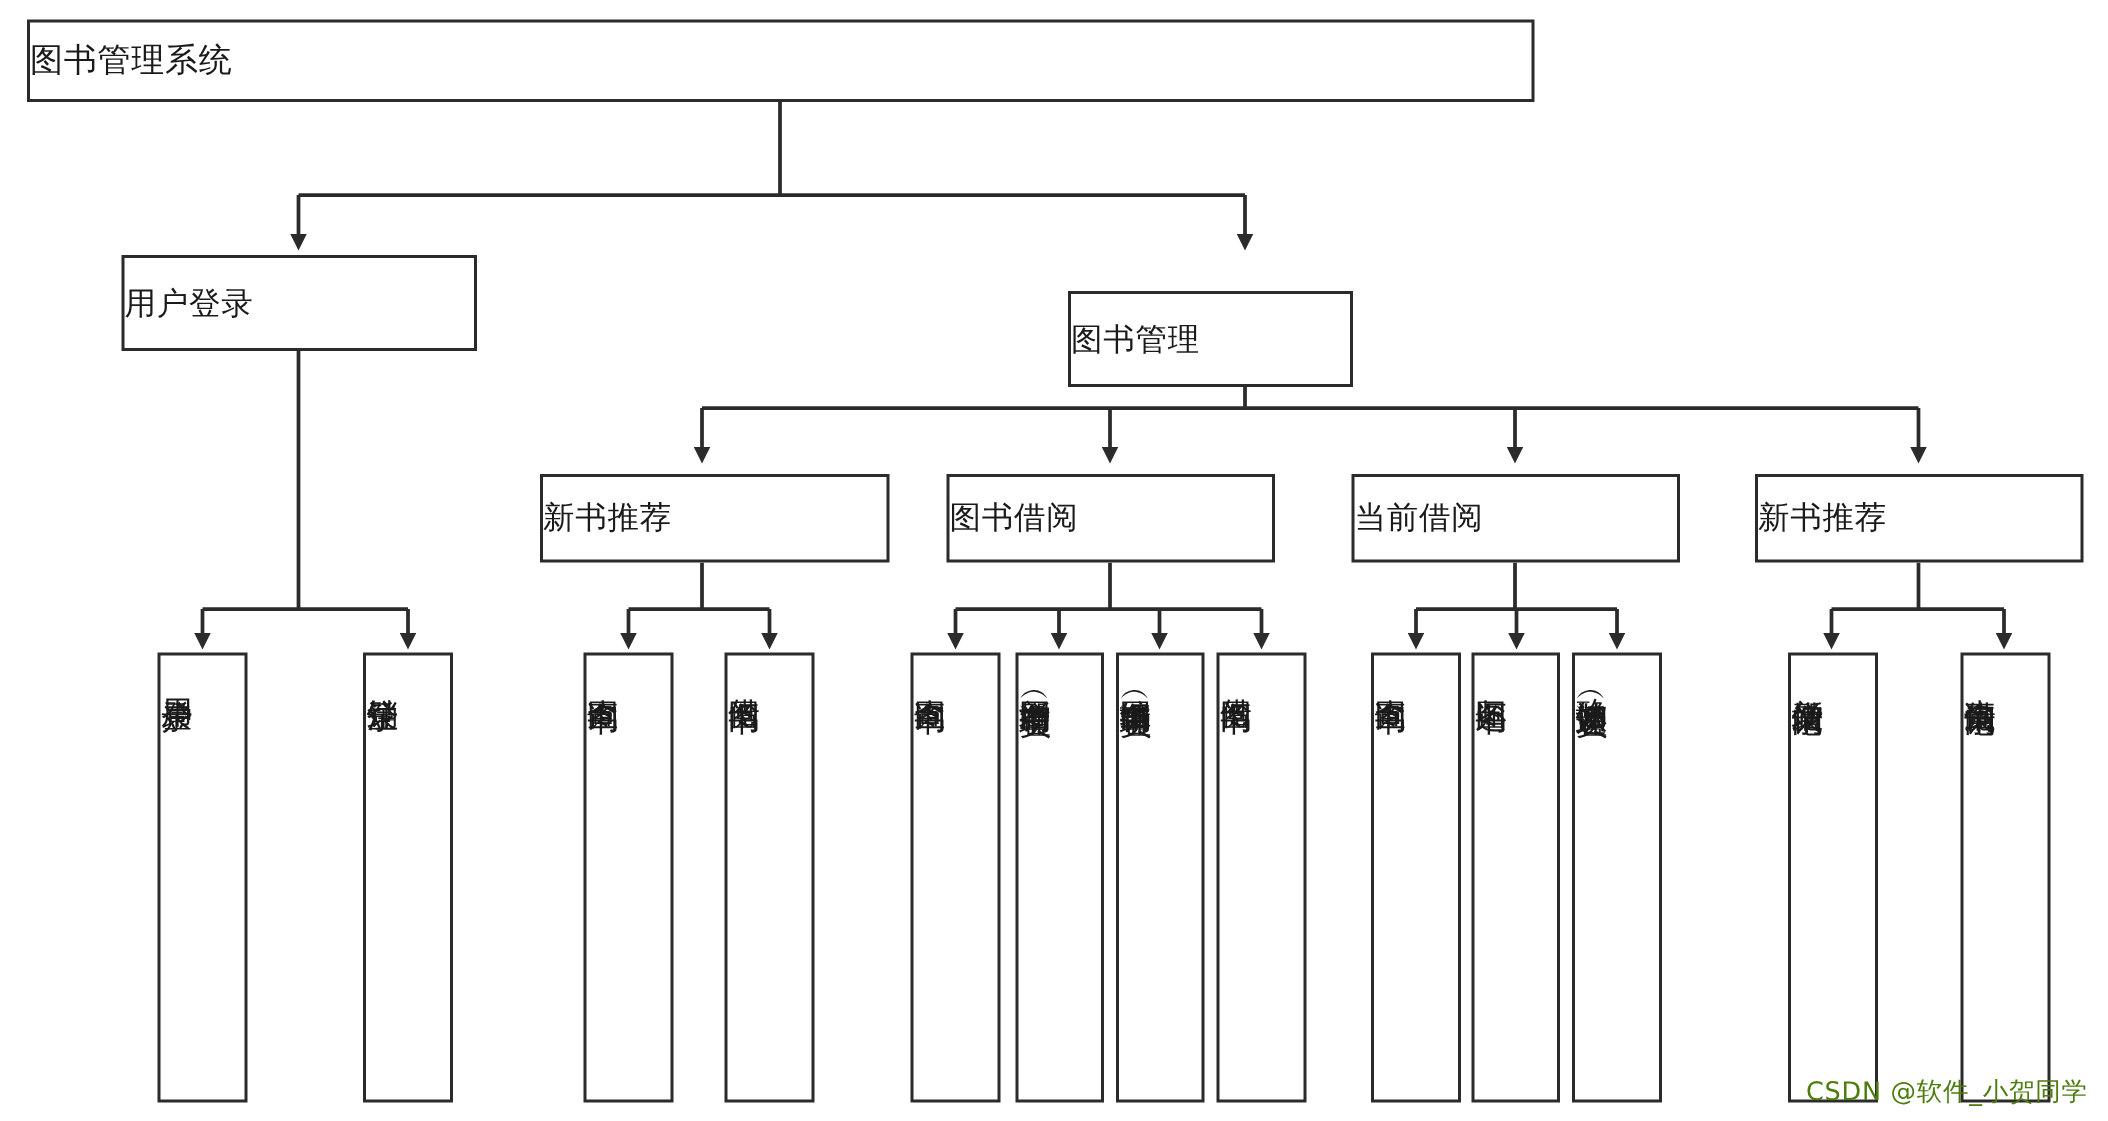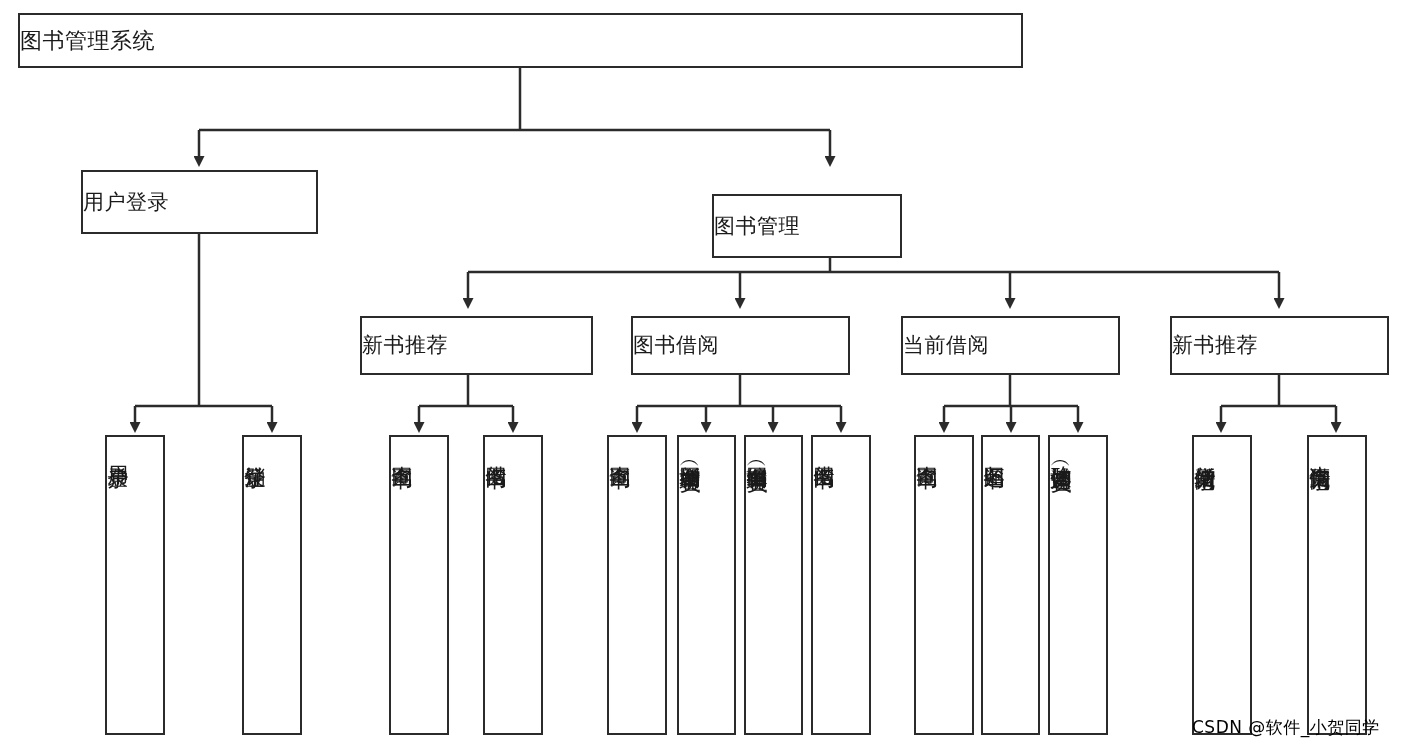--- a/index.html
+++ b/index.html
@@ -54,25 +54,26 @@
     writing-mode: vertical-rl;
     text-orientation: upright;
     font-size: 21px;
     line-height: 1.05;
     letter-spacing: 1px;
     white-space: nowrap;
     display: block;
   }
   .watermark {
     position: absolute;
-    color: #000000;
+    color: #4d7c0f;
     font-size: 17px;
     letter-spacing: 0.5px;
     white-space: nowrap;
     user-select: none;
+    padding-left: 12px;
   }
 </style>
 </head>
 <body>
 
 <div id="diagram-root">
 
   <svg class="edges" viewBox="0 0 1405 747">
     <defs>
       <marker id="arrow" markerWidth="11" markerHeight="11" refX="2" refY="5.5" orient="auto" markerUnits="userSpaceOnUse">

